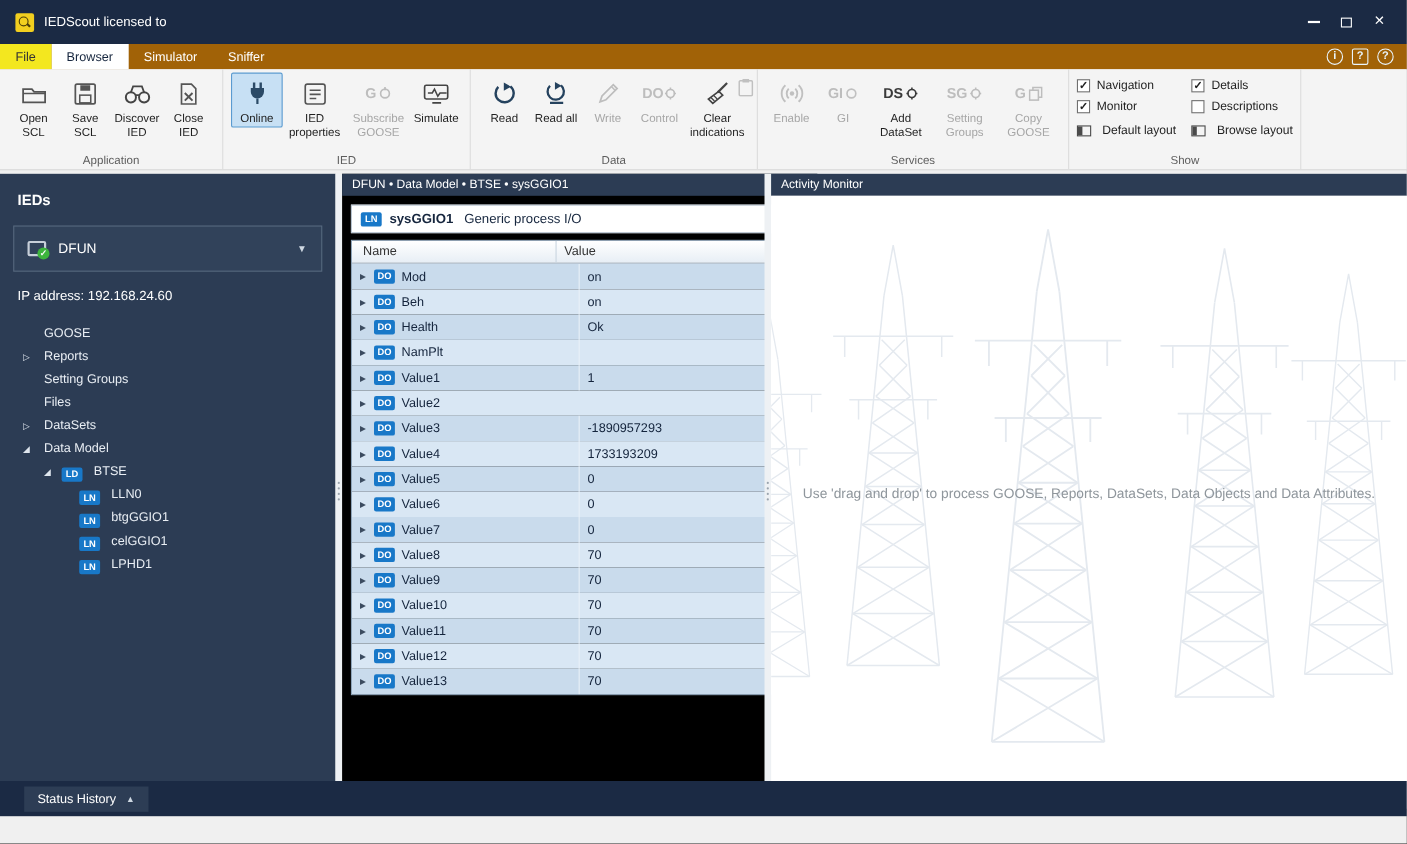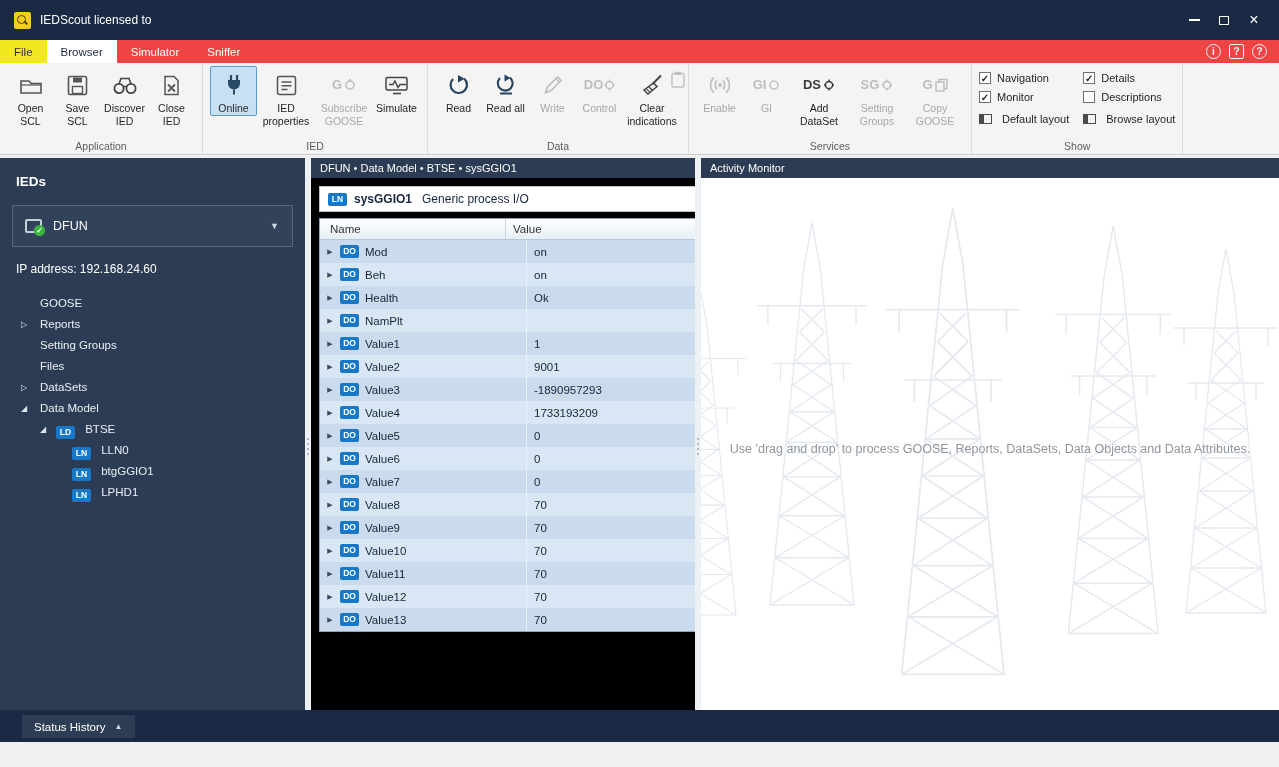--- a/index.html
+++ b/index.html
@@ -12,21 +12,21 @@
   .appicon::before{content:"";position:absolute;left:3px;top:3px;width:7px;height:7px;border:1.5px solid #4a3d0a;border-radius:50%;}
   .appicon::after{content:"";position:absolute;left:10px;top:10px;width:4px;height:1.8px;background:#4a3d0a;transform:rotate(45deg);}
   .title-text{color:#fff;font-size:12px;margin-left:9px;}
   .wincontrols{margin-left:auto;display:flex;align-items:center;margin-right:10px;}
   .winbtn{width:30px;height:26px;display:flex;align-items:center;justify-content:center;color:#fff;}
   .min-glyph{width:11px;height:2px;background:#fff;}
   .max-glyph{width:10px;height:9px;border:1.6px solid #fff;}
   .close-glyph{font-size:16px;line-height:16px;color:#fff;}
 
   
-  .tabrow{position:absolute;left:0;top:40px;width:1279px;height:23px;background:#ef4444;display:flex;}
+  .tabrow{position:absolute;left:0;top:40px;width:1279px;height:23px;background:#a16207;display:flex;}
   .tab{height:23px;display:flex;align-items:center;padding:0 14px;font-size:11.5px;color:#fff;}
   .tab.file{background:#f3e71f;color:#333;}
   .tab.active{background:#ffffff;color:#16263e;}
   .tr-icons{margin-left:auto;display:flex;align-items:center;gap:8px;margin-right:12px;}
   .tr-ic{width:15px;height:15px;border:1.3px solid #eaf5fc;border-radius:50%;color:#eaf5fc;font-size:10px;line-height:13px;text-align:center;font-weight:bold;}
   .tr-ic.square{border-radius:2px;}
 
   
   .ribbon{position:absolute;left:0;top:63px;width:1279px;height:92px;background:#f4f4f4;border-bottom:1px solid #cfcfcf;display:flex;}
   .rgroup{position:relative;display:flex;align-items:flex-start;padding:3px 7px 16px 7px;border-right:1px solid #dcdcdc;}
@@ -426,20 +426,24 @@
         <div class="titem lvl3">
           <span class="badge">LN</span>
           <span class="tlabel">LLN0</span>
         </div>
         <div class="titem lvl3">
           <span class="badge">LN</span>
           <span class="tlabel">btgGGIO1</span>
         </div>
         <div class="titem lvl3">
           <span class="badge">LN</span>
+          <span class="tlabel">celGGIO1</span>
+        </div>
+        <div class="titem lvl3">
+          <span class="badge">LN</span>
           <span class="tlabel">LPHD1</span>
         </div>
       </div>
     </div>
 
     <div class="split split1">
         <i></i>
         <i></i>
         <i></i>
         <i></i>
@@ -488,21 +492,20 @@
             <div class="trow">
             <span class="expander">▶</span>
             <span class="badge">DO</span>
             <span class="cell-name">Value1</span>
             <span class="cell-value">1</span>
           </div>
             <div class="trow">
             <span class="expander">▶</span>
             <span class="badge">DO</span>
             <span class="cell-name">Value2</span>
-            <span class="cell-value">9001</span>
           </div>
             <div class="trow">
             <span class="expander">▶</span>
             <span class="badge">DO</span>
             <span class="cell-name">Value3</span>
             <span class="cell-value">-1890957293</span>
           </div>
             <div class="trow">
             <span class="expander">▶</span>
             <span class="badge">DO</span>

